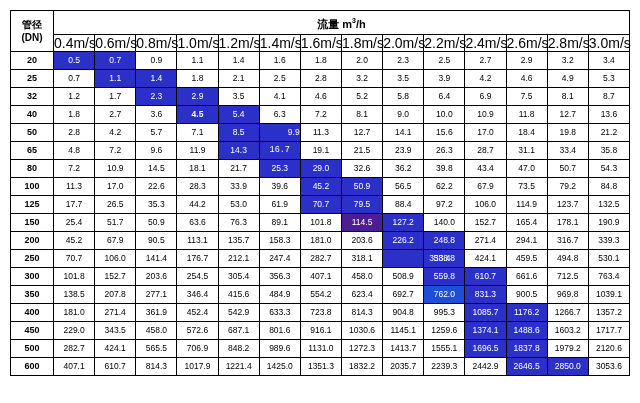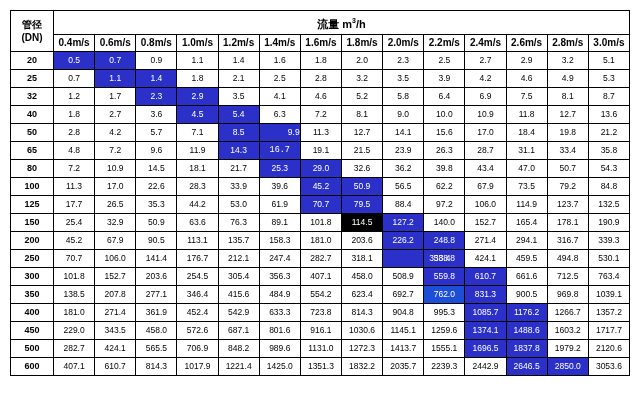--- a/index.html
+++ b/index.html
@@ -46,22 +46,22 @@
     line-height: 13px;
     font-weight: bold;
   }
   th.flow-head {
     font-size: 11px;
     font-weight: bold;
     height: 20px;
     line-height: 20px;
   }
   th.speed {
-    font-size: 10px;
-    font-weight: bold;
+    font-size: 14px;
+    font-weight: normal;
     height: 16px;
     line-height: 16px;
   }
   td.dn {
     font-weight: bold;
     font-size: 9px;
   }
   td.hl {
     background: #2b30c8;
     color: #ffffff;
@@ -114,21 +114,21 @@
           <td>1.1</td>
           <td>1.4</td>
           <td>1.6</td>
           <td>1.8</td>
           <td>2.0</td>
           <td>2.3</td>
           <td>2.5</td>
           <td>2.7</td>
           <td>2.9</td>
           <td>3.2</td>
-          <td>5.1</td>
+          <td>3.4</td>
         </tr>
         <tr>
           <td class="dn">25</td>
           <td>0.7</td>
           <td class="hl" style="background: rgb(43, 48, 200);">1.1</td>
           <td class="hl" style="background: rgb(43, 48, 200);">1.4</td>
           <td>1.8</td>
           <td>2.1</td>
           <td>2.5</td>
           <td>2.8</td>
@@ -155,21 +155,21 @@
           <td>6.9</td>
           <td>7.5</td>
           <td>8.1</td>
           <td>8.7</td>
         </tr>
         <tr>
           <td class="dn">40</td>
           <td>1.8</td>
           <td>2.7</td>
           <td>3.6</td>
-          <td class="hl" style="background: rgb(43, 48, 200);">4.5</td>
+          <td class="hl" style="background: rgb(43, 48, 200); font-weight: bold;">4.5</td>
           <td class="hl" style="background: rgb(43, 48, 200);">5.4</td>
           <td>6.3</td>
           <td>7.2</td>
           <td>8.1</td>
           <td>9.0</td>
           <td>10.0</td>
           <td>10.9</td>
           <td>11.8</td>
           <td>12.7</td>
           <td>13.6</td>
@@ -255,27 +255,27 @@
           <td>88.4</td>
           <td>97.2</td>
           <td>106.0</td>
           <td>114.9</td>
           <td>123.7</td>
           <td>132.5</td>
         </tr>
         <tr>
           <td class="dn">150</td>
           <td>25.4</td>
-          <td>32.9</td>
+          <td>51.7</td>
           <td>50.9</td>
           <td>63.6</td>
           <td>76.3</td>
           <td>89.1</td>
           <td>101.8</td>
-          <td class="hl" style="background: #000000;">114.5</td>
+          <td class="hl" style="background: #4c1d95;">114.5</td>
           <td class="hl" style="background: rgb(43, 48, 200);">127.2</td>
           <td>140.0</td>
           <td>152.7</td>
           <td>165.4</td>
           <td>178.1</td>
           <td>190.9</td>
         </tr>
         <tr>
           <td class="dn">200</td>
           <td>45.2</td>

